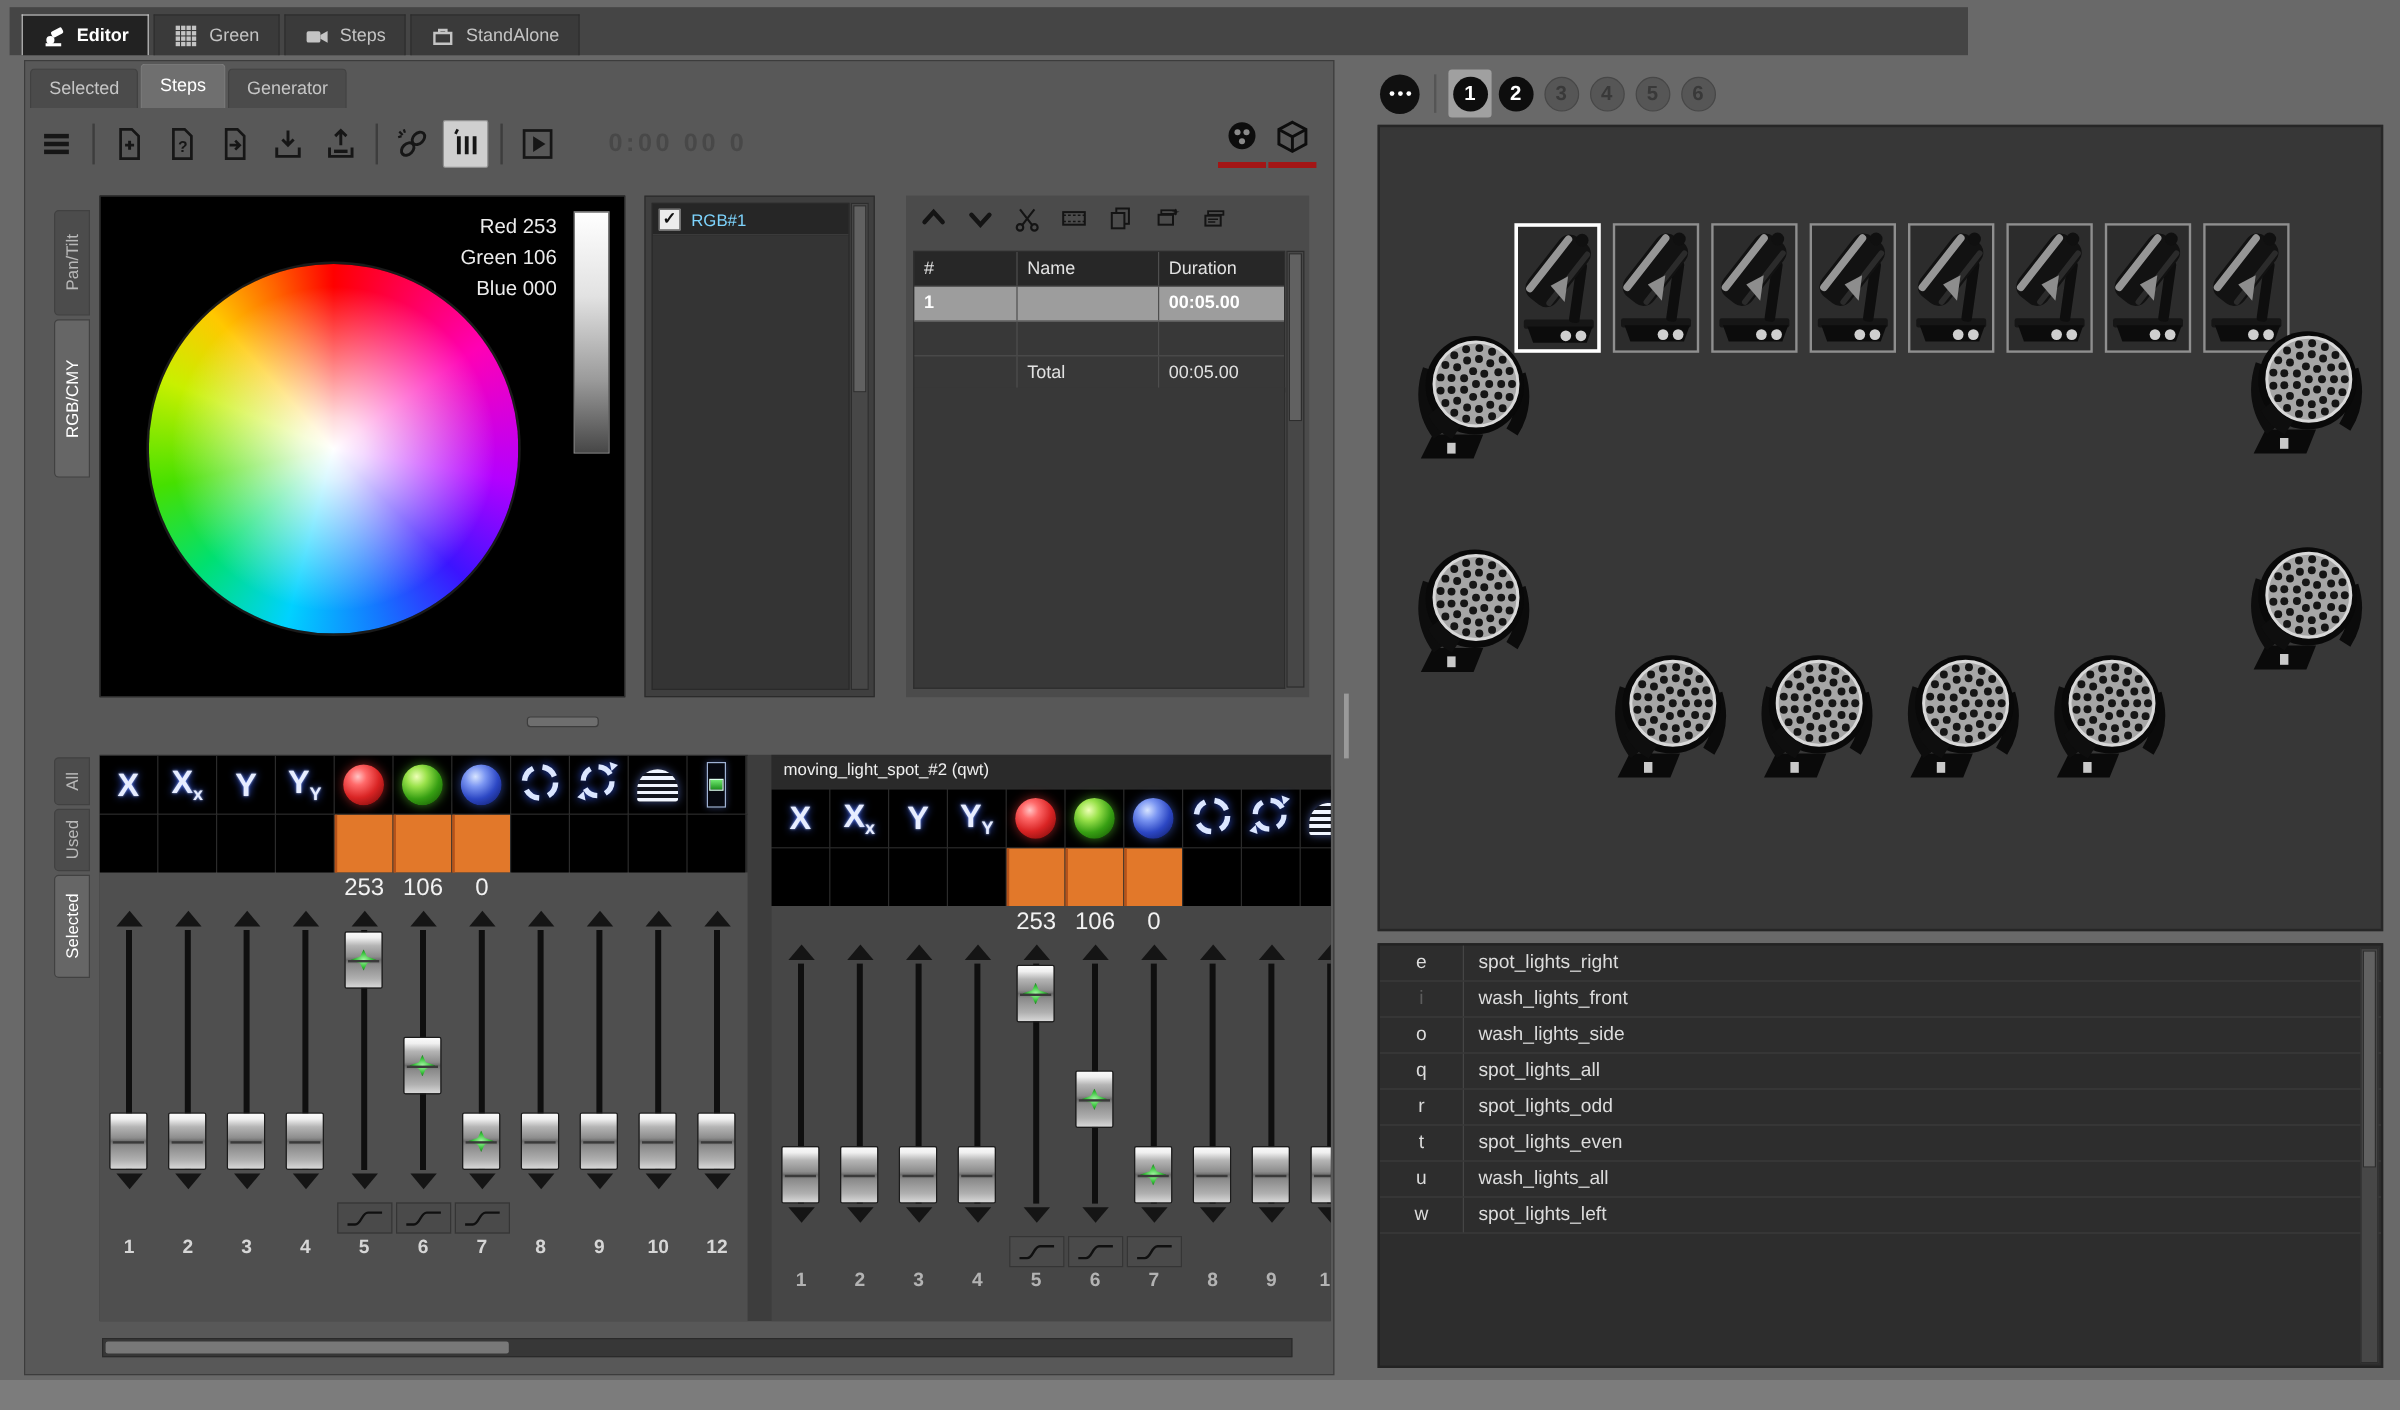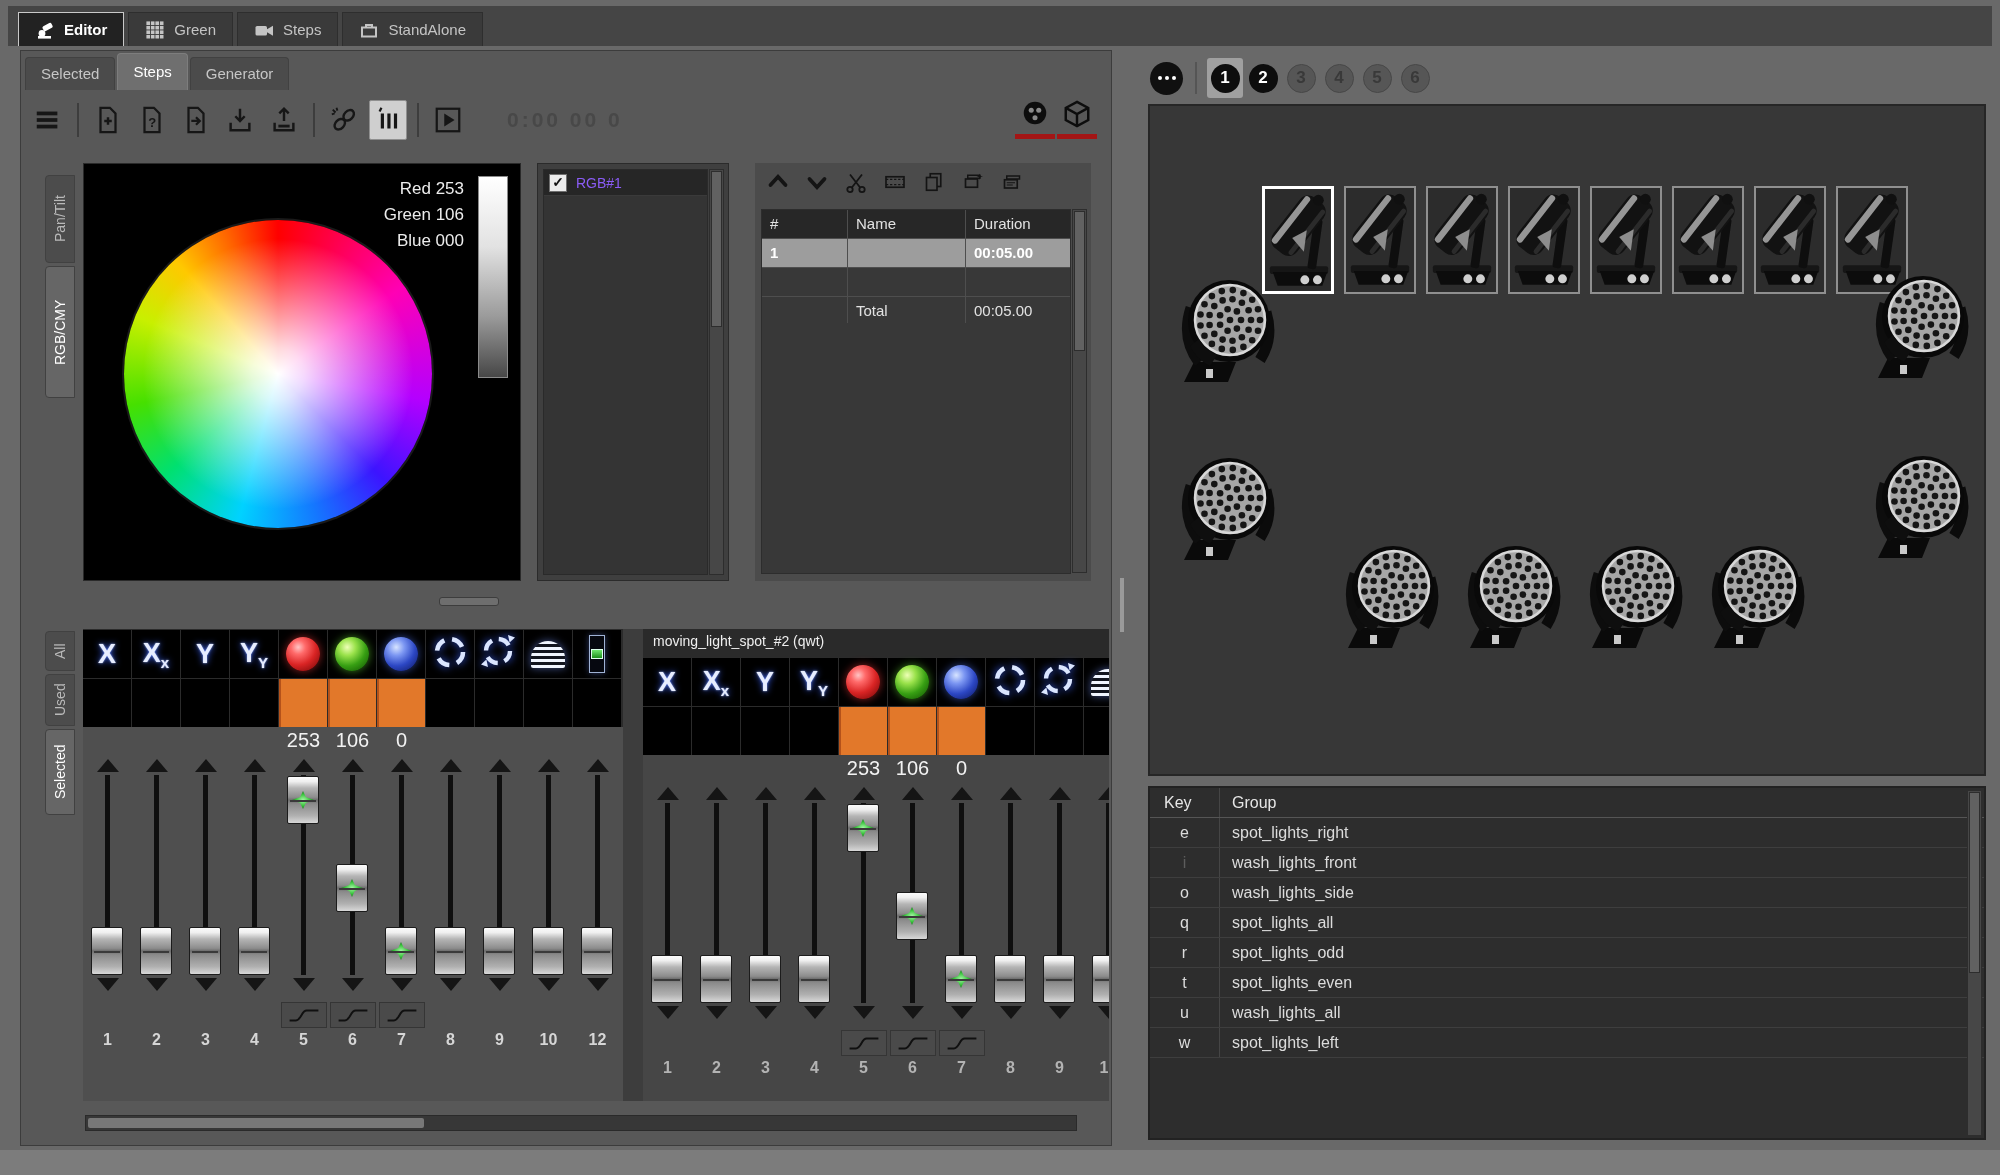--- a/index.html
+++ b/index.html
@@ -1,20 +1,20 @@
 <!DOCTYPE html>
 <html><head>
 <meta charset="utf-8">
 <style>
   html,body{margin:0;padding:0;width:2000px;height:1175px;background:#696969;
     font-family:"Liberation Sans",sans-serif;overflow:hidden;position:relative;
     -webkit-font-smoothing:antialiased;}
   .abs{position:absolute;}
   
-  #top-strip{left:8px;top:6px;width:1984px;height:40px;background:#454545;display:flex;align-items:flex-end;padding-left:10px;box-sizing:border-box;}
+  #top-strip{left:8px;top:6px;width:1632px;height:40px;background:#454545;display:flex;align-items:flex-end;padding-left:10px;box-sizing:border-box;}
   .mtab{display:inline-flex;align-items:center;gap:9px;height:33px;padding:0 16px;background:#3a3a3a;color:#c4c4c4;font-size:15px;border:1px solid #2e2e2e;border-bottom:none;margin-right:4px;cursor:default;}
   .mtab.active{background:#222;color:#fff;border-color:#c9c9c9;font-weight:bold;}
   .mtab svg{display:block;}
   
   #left-panel{left:20px;top:50px;width:1092px;height:1096px;background:#585858;border:1px solid #3c3c3c;box-sizing:border-box;}
   #sub-tabs{left:4px;top:6px;display:flex;}
   .stab{height:32px;line-height:32px;padding:0 15px;background:#4b4b4b;color:#c6c6c6;font-size:15px;border-radius:4px 4px 0 0;margin-right:2px;border:1px solid #414141;border-bottom:none;}
   .stab.active{background:#6f6f6f;color:#ffffff;height:36px;line-height:36px;margin-top:-4px;border-color:#7d7d7d;}
   #toolbar{left:8px;top:46px;height:46px;display:flex;align-items:center;gap:6px;}
   .tbtn{width:38px;height:40px;display:flex;align-items:center;justify-content:center;}
@@ -34,21 +34,21 @@
     conic-gradient(from 0deg,#ff0000 0deg,#ff00b4 55deg,#b400ff 100deg,#3c14ff 135deg,#1478ff 165deg,#00d2ff 195deg,#00e070 228deg,#46e000 258deg,#c8f000 292deg,#ffc800 318deg,#ff6400 340deg,#ff0000 360deg);
     box-shadow:0 0 0 2px #1a1a1a;}
   #rgb-readout{right:56px;top:12px;text-align:right;color:#ececec;font-size:17px;line-height:26px;}
   #vbar{right:12px;top:12px;width:30px;height:202px;border:1px solid #8a8a8a;box-sizing:border-box;
     background:linear-gradient(180deg,#ffffff 0%,#e2e2e2 35%,#9a9a9a 70%,#474747 100%);}
   
   #components{left:516px;top:112px;width:192px;height:418px;background:#3f3f3f;border:1px solid #2b2b2b;box-sizing:border-box;}
   #comp-list{position:absolute;left:5px;top:5px;right:20px;bottom:5px;background:#343434;border:1px solid #2a2a2a;}
   .comp-row{height:25px;background:#262626;border-bottom:1px solid #3a3a3a;display:flex;align-items:center;padding-left:5px;}
   .cbx{width:16px;height:16px;background:#ececec;border:1px solid #6f6f6f;color:#111;font-size:14px;line-height:15px;text-align:center;font-weight:bold;}
-  .comp-lab{color:#8b5cf6;font-size:14px;margin-left:9px;}
+  .comp-lab{color:#7dd3fc;font-size:14px;margin-left:9px;}
   .vsb{position:absolute;top:5px;bottom:5px;width:13px;background:#474747;border:1px solid #2d2d2d;}
   .vsb .th{position:absolute;left:1px;right:1px;top:1px;height:38%;background:#616161;border:1px solid #2d2d2d;}
   
   #steps-panel{left:734px;top:112px;width:336px;height:418px;background:#4b4b4b;}
   #steps-toolbar{position:absolute;left:8px;top:8px;display:flex;gap:9px;}
   .sbt{width:30px;height:26px;display:flex;align-items:center;justify-content:center;}
   #steps-table{position:absolute;left:6px;top:46px;width:308px;background:#383838;border:1px solid #2d2d2d;}
   .stRow{display:flex;height:28px;line-height:28px;font-size:15px;color:#e2e2e2;border-bottom:1px solid #4e4e4e;}
   .stC{box-sizing:border-box;padding-left:8px;border-right:1px solid #4e4e4e;overflow:hidden;}
   .c1{width:86px;} .c2{width:118px;} .c3{flex:1;border-right:none;}
@@ -921,24 +921,20 @@
       </svg></div>
     <div class="washfx" style="left: 436px; top: 438px;"><svg viewBox="0 0 100 112" width="100" height="112">
         <use href="#sym-wash"></use>
       </svg></div>
     <div class="washfx" style="left: 558px; top: 438px;"><svg viewBox="0 0 100 112" width="100" height="112">
         <use href="#sym-wash"></use>
       </svg></div>
   </div>
 
 <div id="groups" class="abs">
-  <div class="gRow gHead">
-    <div class="gKey">Key</div>
-    <div class="gName">Group</div>
-  </div>
   <div id="group-rows">
       <div class="gRow">
         <div class="gKey">e</div>
         <div class="gName">spot_lights_right</div>
       </div>
       <div class="gRow">
         <div class="gKey dim">i</div>
         <div class="gName">wash_lights_front</div>
       </div>
       <div class="gRow">

